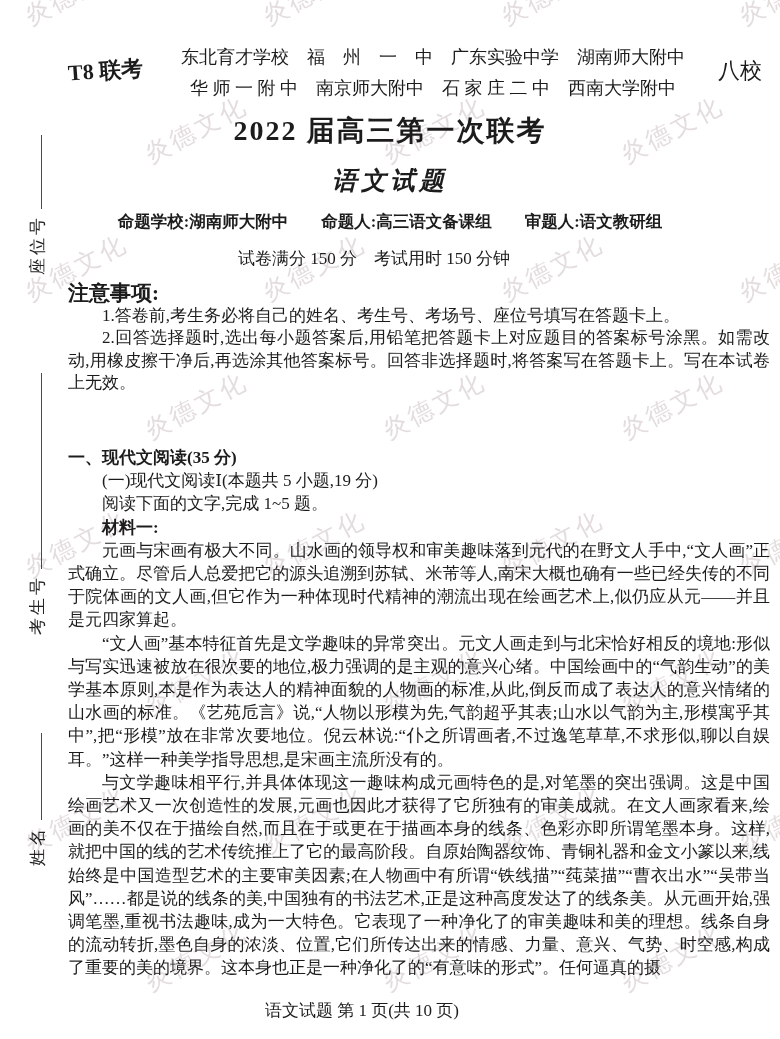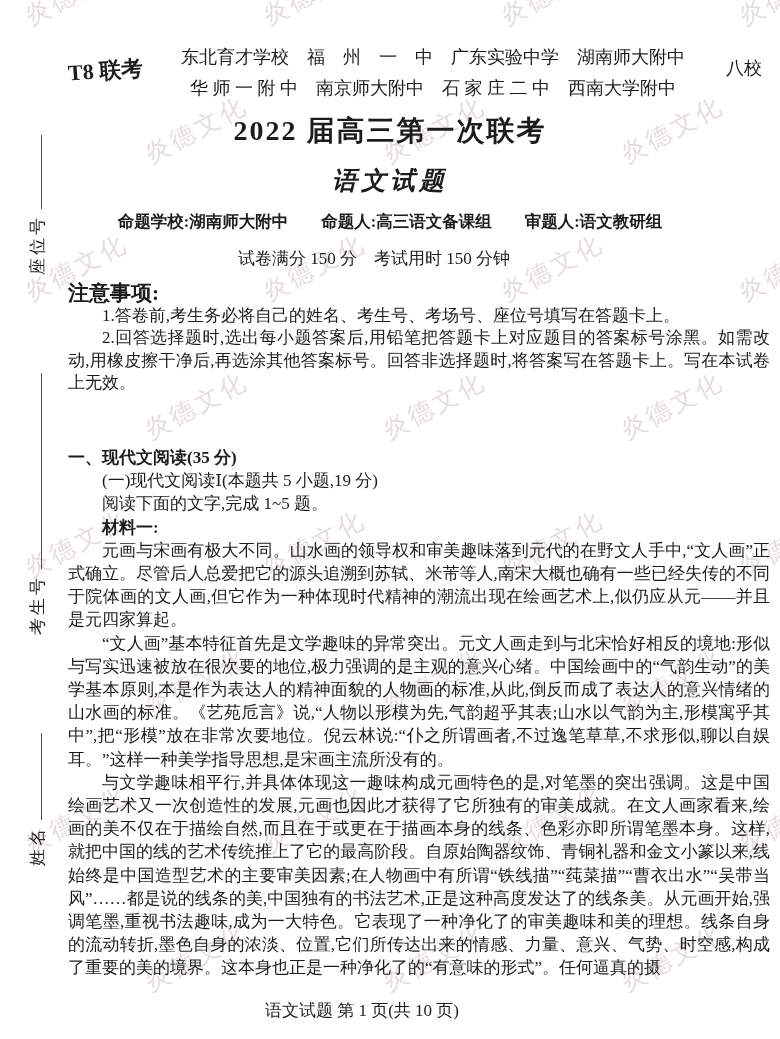--- a/index.html
+++ b/index.html
@@ -27,21 +27,21 @@
   .league-badge{
     position:absolute;left:68px;top:56px;z-index:2;
     font-size:22px;font-weight:bold;transform:rotate(-4deg);white-space:nowrap;
   }
   .schools{
     position:absolute;left:168px;top:42px;width:530px;z-index:2;
     font-size:18px;line-height:31px;text-align:center;white-space:nowrap;
   }
   .group-badge{
     position:absolute;right:18px;top:56px;z-index:2;
-    font-size:18px;white-space:nowrap;
+    font-size:22px;white-space:nowrap;
   }
   .exam-title{
     position:absolute;left:0;top:112px;width:780px;z-index:2;
     text-align:center;font-size:28px;font-weight:bold;letter-spacing:2px;
   }
   .subject-title{
     position:absolute;left:0;top:164px;width:780px;z-index:2;
     text-align:center;font-size:25px;font-weight:bold;letter-spacing:4px;font-style:italic;
   }
   .admin-line{

